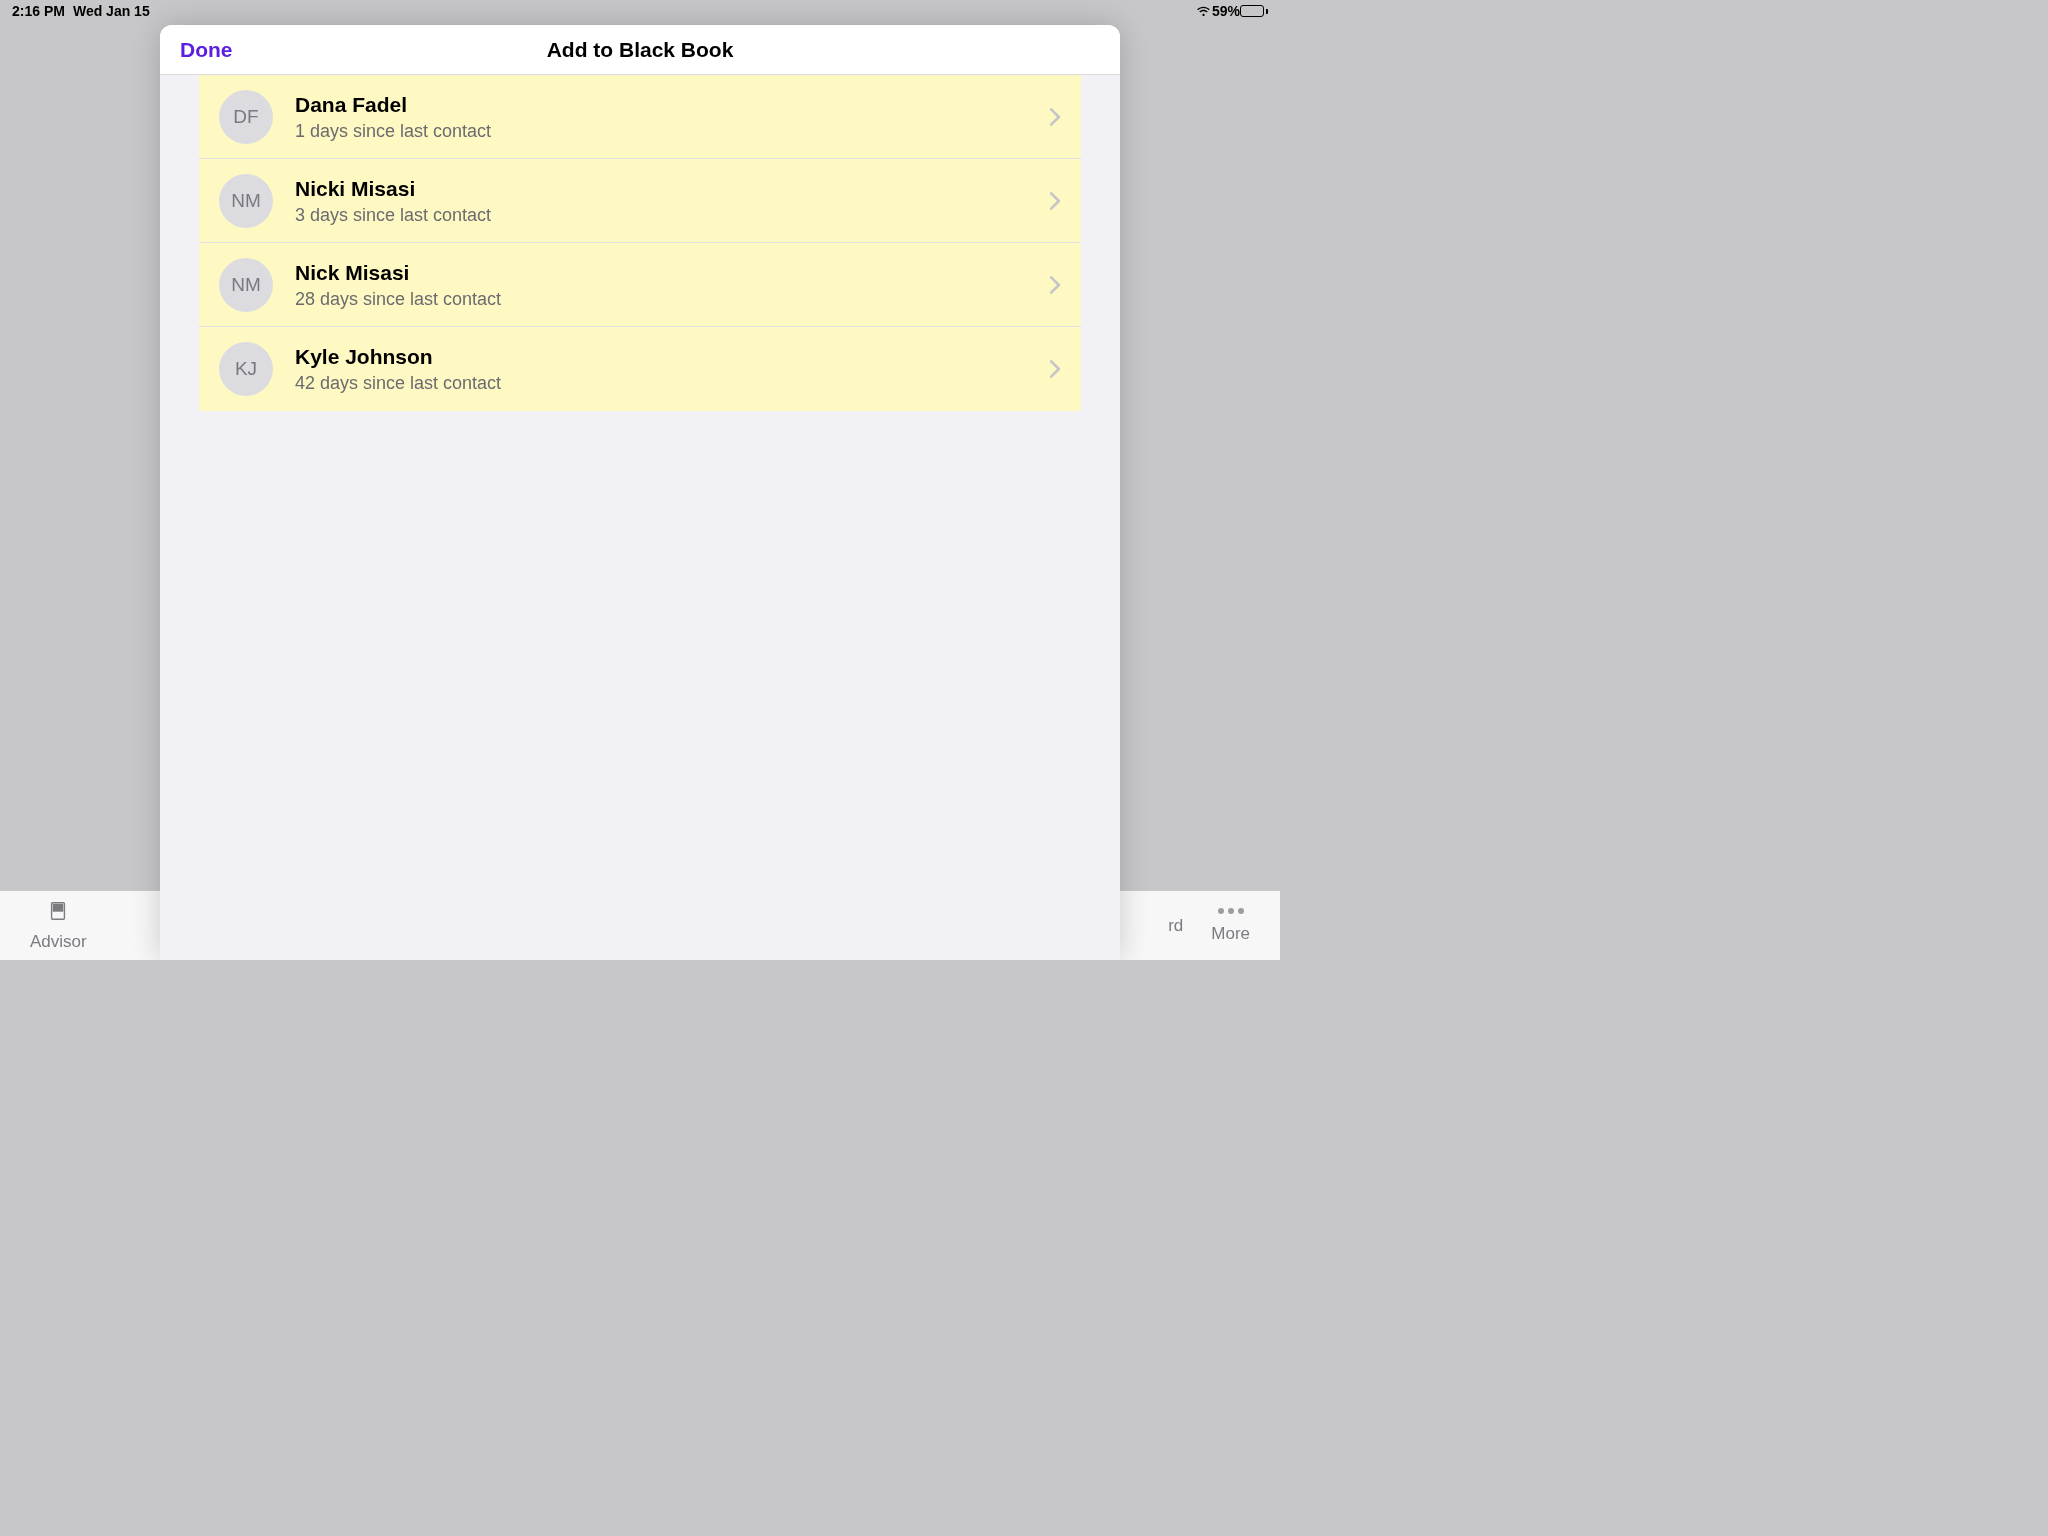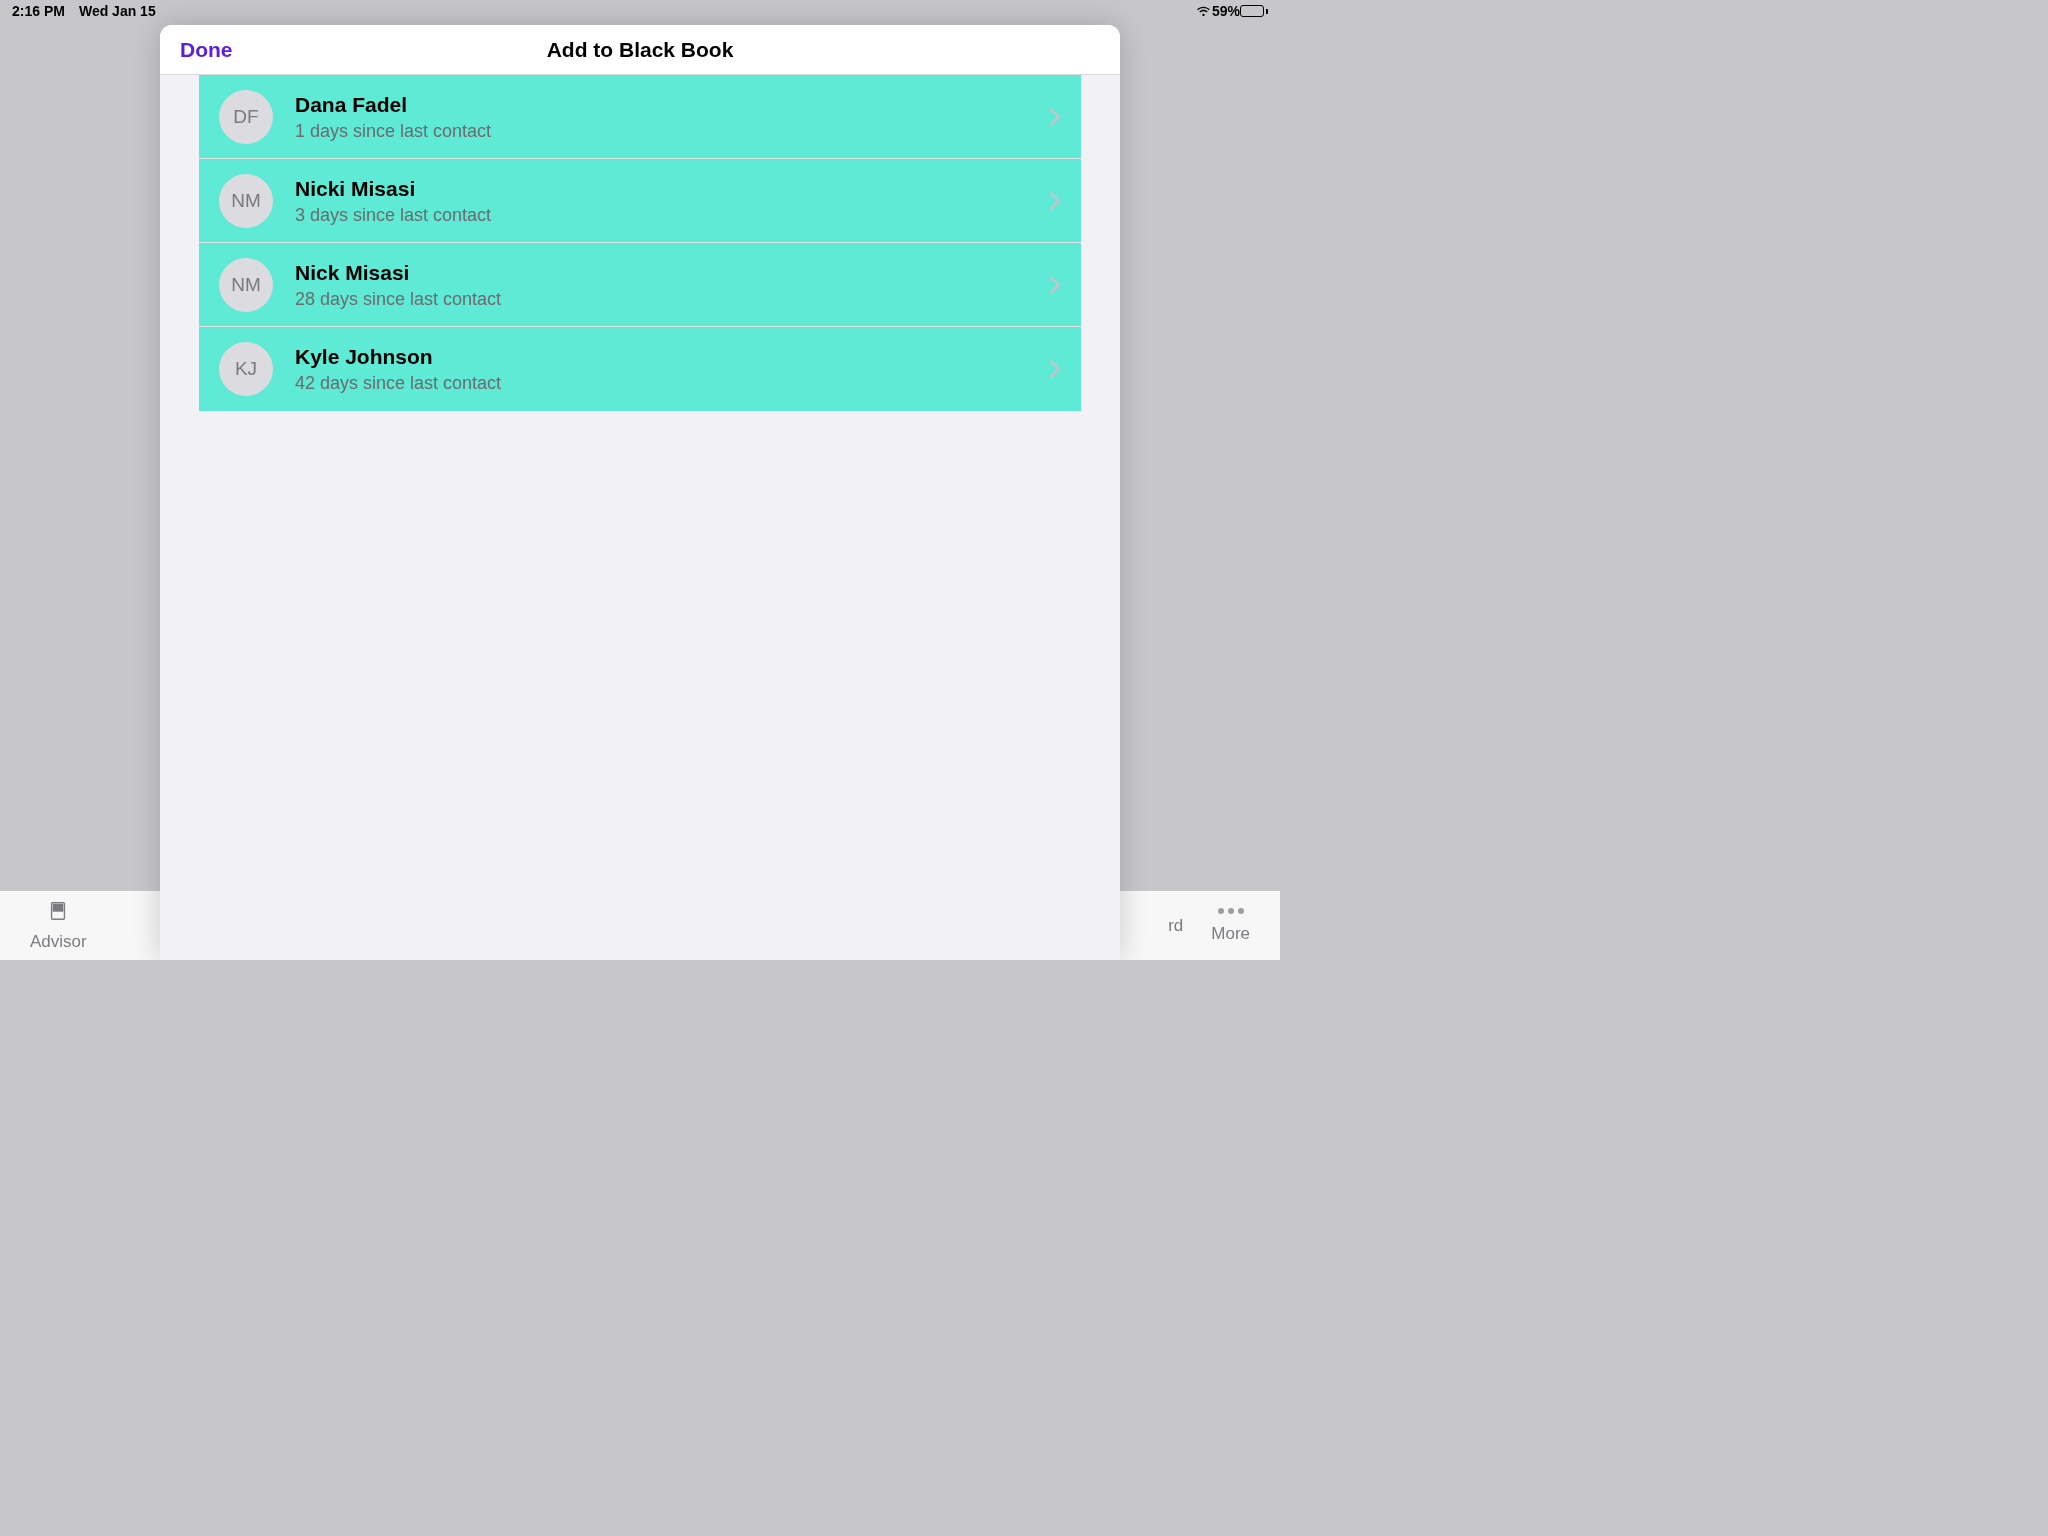--- a/index.html
+++ b/index.html
@@ -31,21 +31,21 @@
       justify-content: space-between;
       align-items: center;
       padding: 0 12px;
       font-size: 14px;
       font-weight: 600;
       color: #000;
     }
 
     .status-left {
       display: flex;
-      gap: 14px;
+      gap: 8px;
     }
 
     .status-right {
       display: flex;
       align-items: center;
     }
 
     .wifi-icon svg {
       width: 17px;
       height: 17px;
@@ -119,21 +119,21 @@
 
     .modal-title {
       font-size: 21px;
       font-weight: 700;
       color: #000;
     }
 
     
     .panel {
       margin: 0 39px;
-      background: #5eead4;
+      background: #fef9c3;
     }
 
     .row {
       display: flex;
       align-items: center;
       padding: 15px 20px 15px 20px;
       position: relative;
       cursor: pointer;
     }
 

